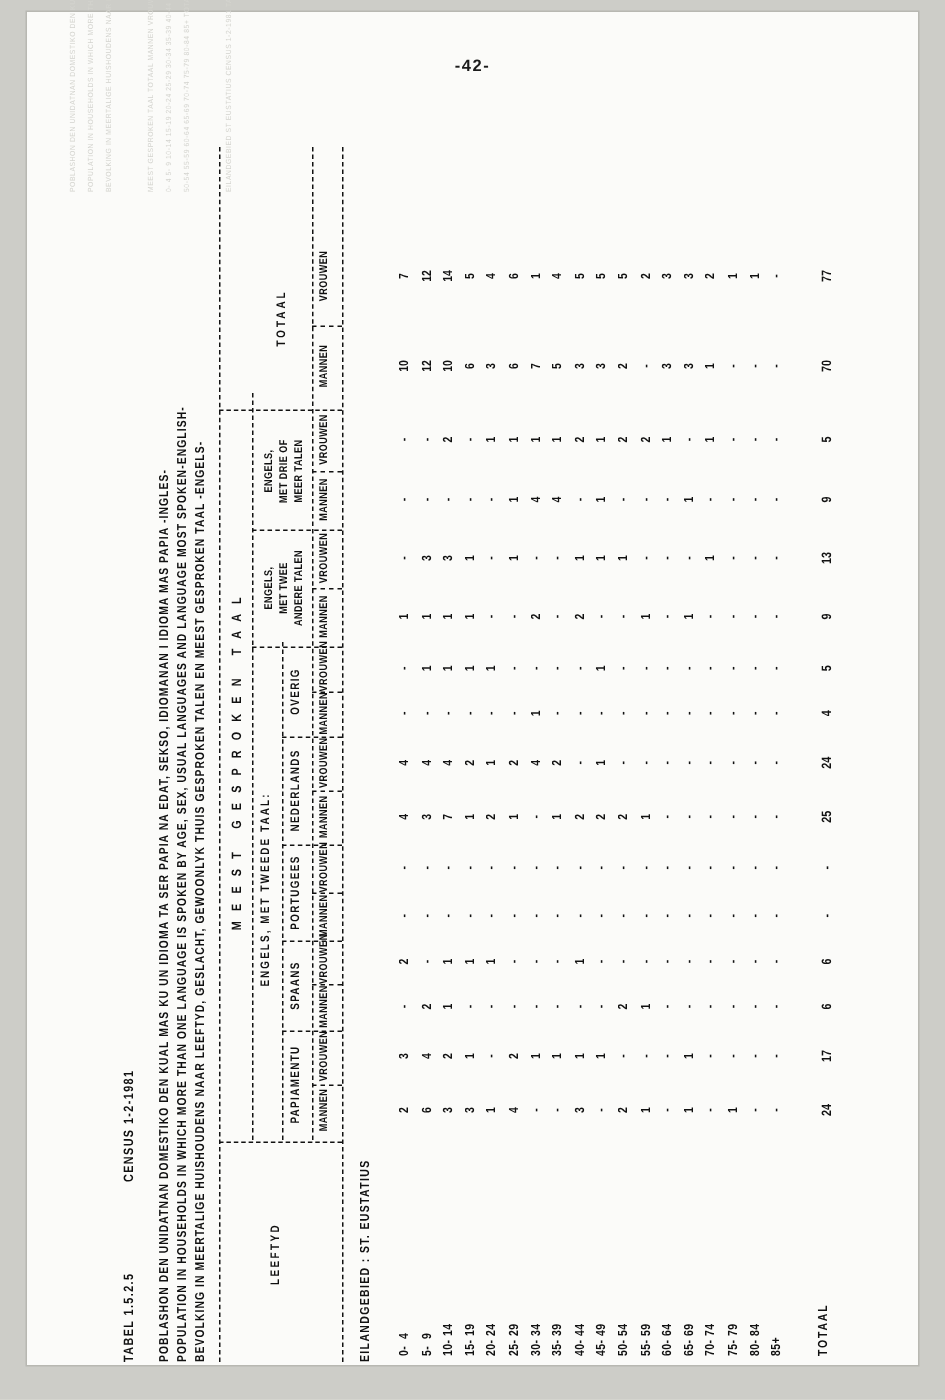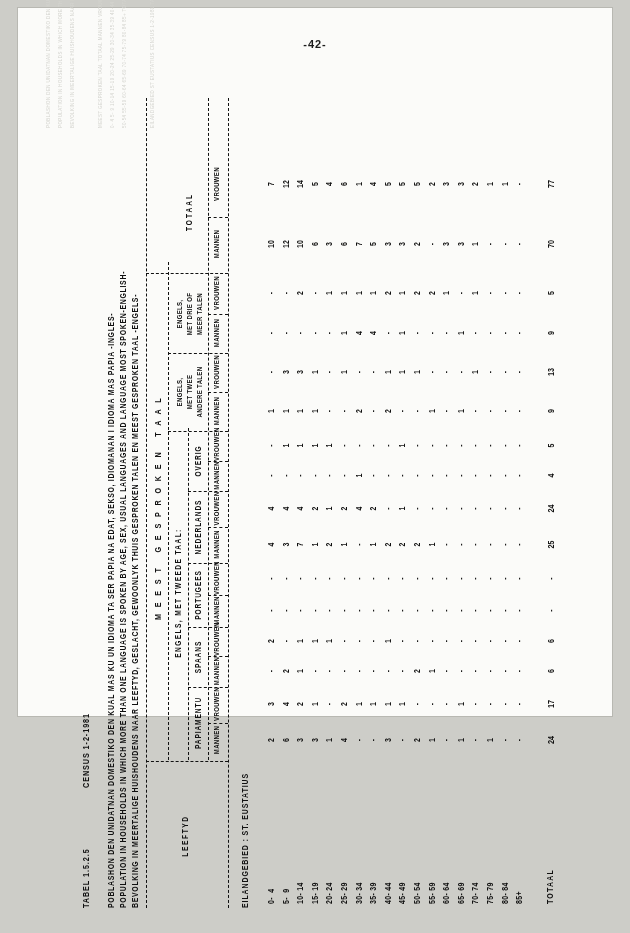--- a/index.html
+++ b/index.html
@@ -4,21 +4,21 @@
 <style>
   html,body{margin:0;padding:0;background:#c9c9c4;}
   body{width:630px;height:933px;font-family:"Liberation Sans",sans-serif;}
 
   #page{
     position:relative;width:630px;height:933px;overflow:hidden;
     background:#cdcdc8;
   }
   
   #sheet{
-    position:absolute;left:18px;top:8px;width:594px;height:708px;
+    position:absolute;left:18px;top:8px;width:594px;height:902px;
     background:#fbfbf9;
     box-shadow:0 0 0 1px #b8b8b2;
   }
   
   .ghost{
     position:absolute;color:#d4d4cf;font-size:4.5px;letter-spacing:.4px;
     white-space:nowrap;font-family:"Liberation Sans",sans-serif;
     transform:scaleY(1.1);
   }
   #ghostblock{position:absolute;left:28px;top:120px;width:150px;height:420px;

